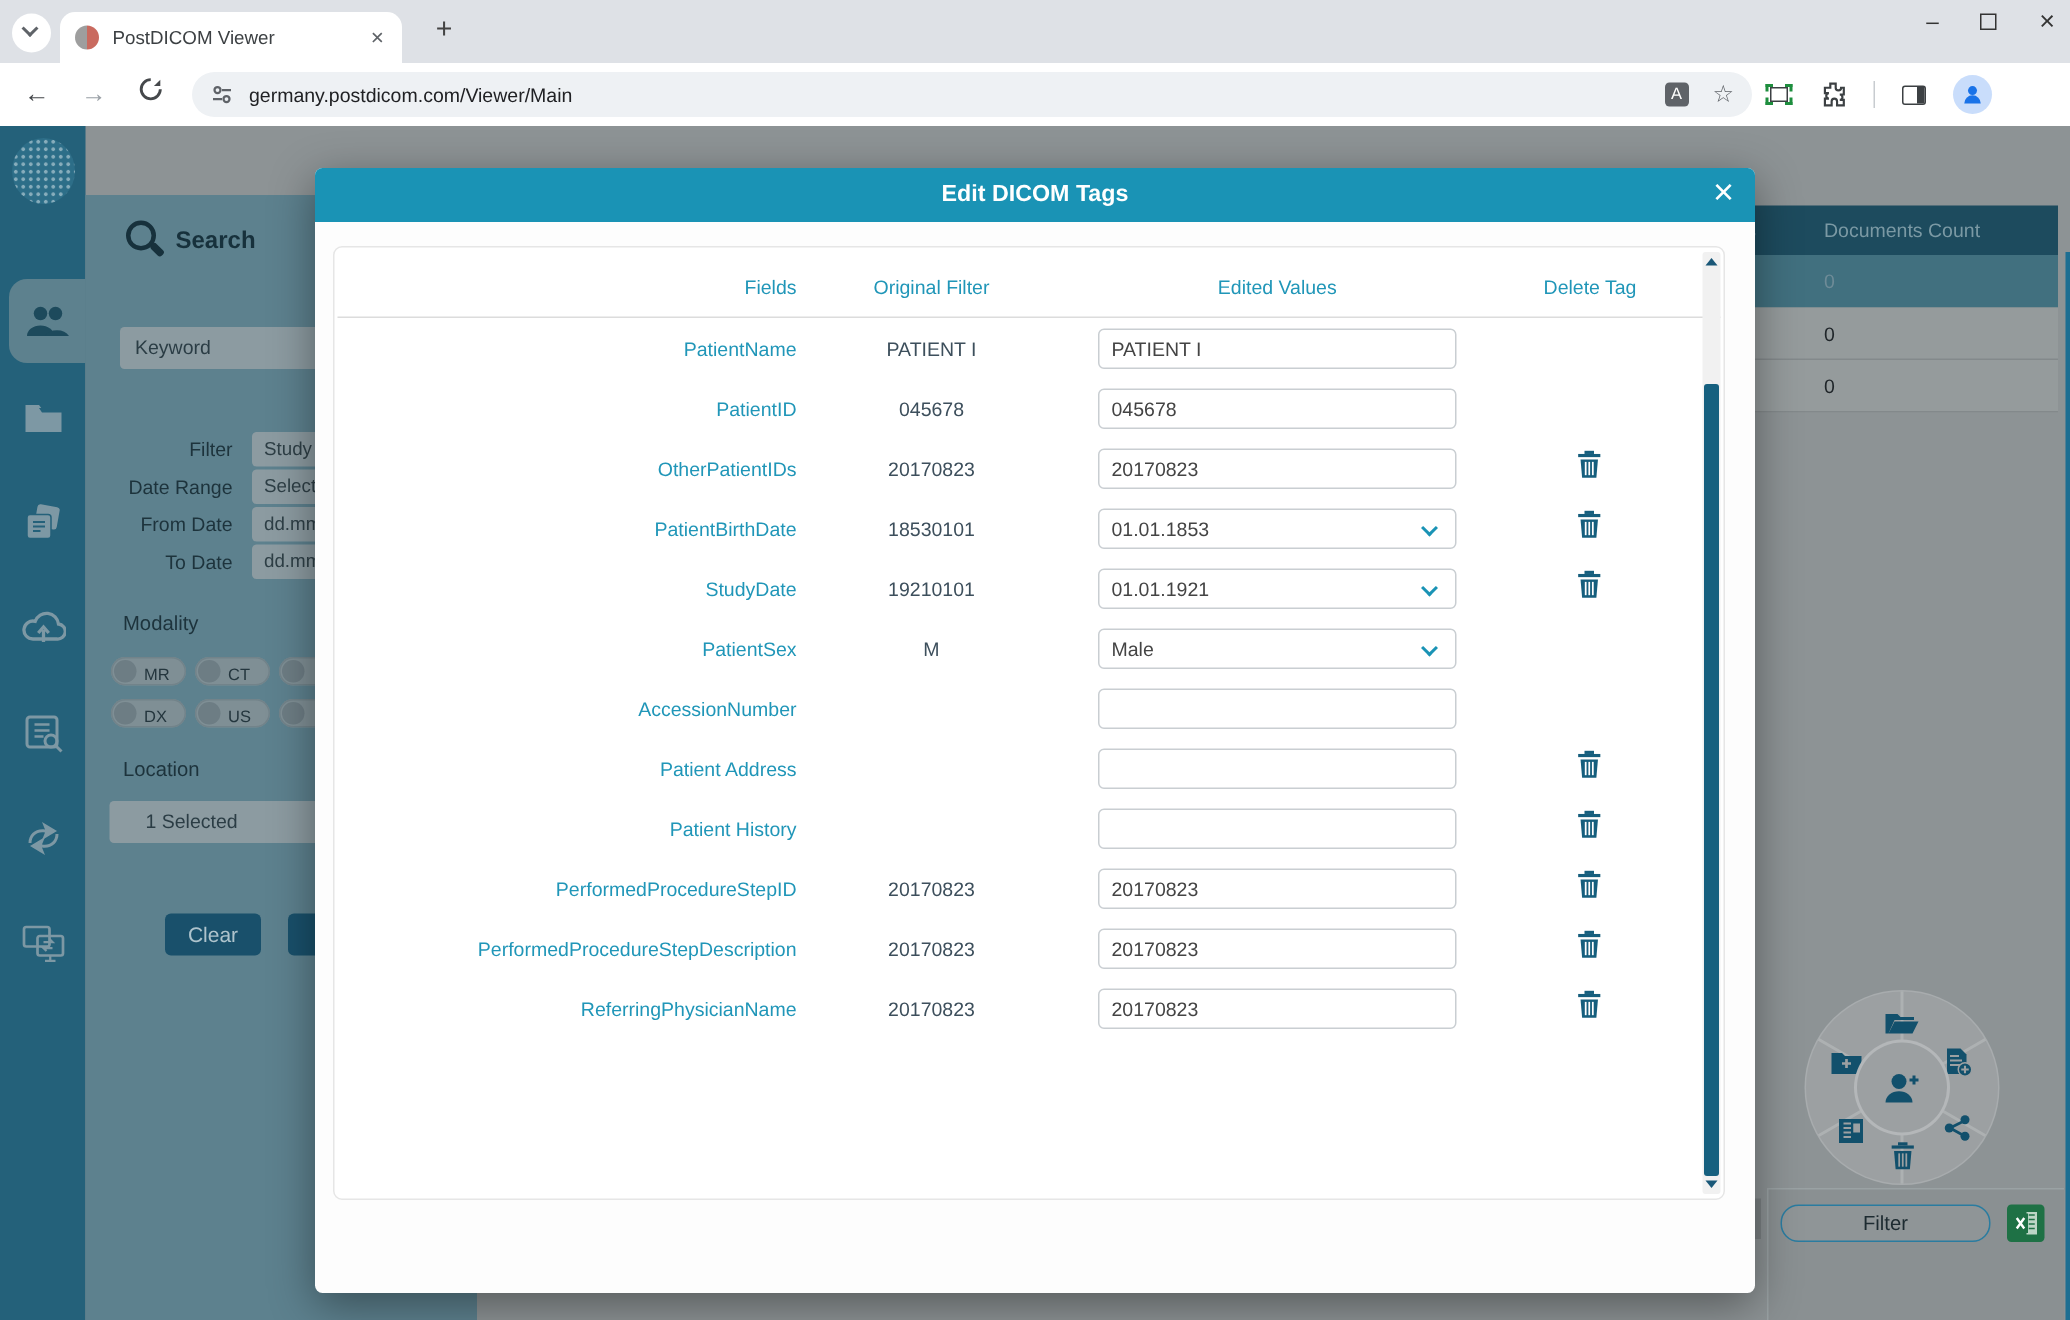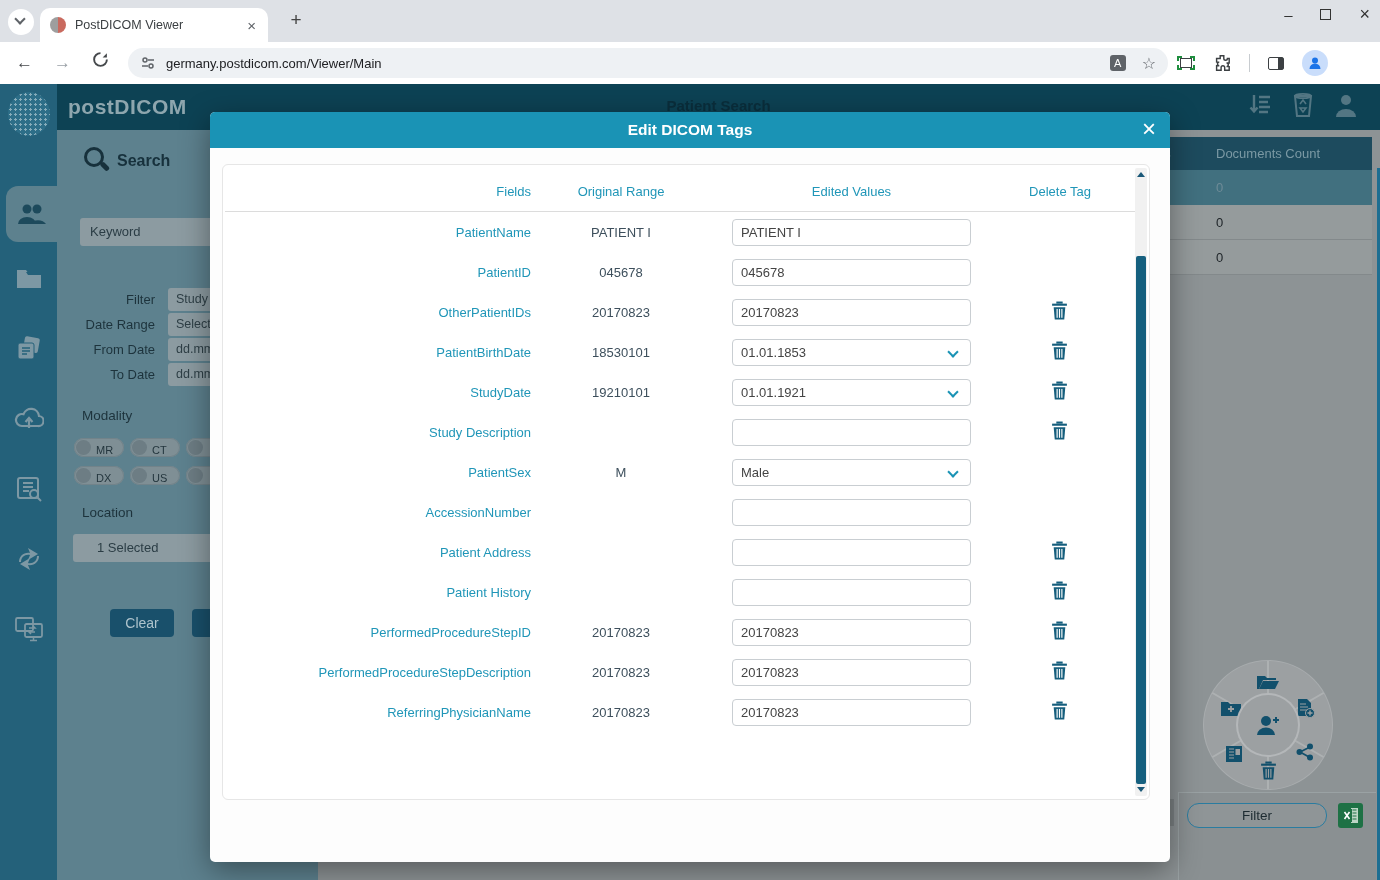--- a/index.html
+++ b/index.html
@@ -184,39 +184,20 @@
     <span class="avatar">
       <svg width="16" height="16" viewBox="0 0 16 16">
           <circle cx="8" cy="5.4" r="3" fill="#1a73e8"></circle>
           <path d="M2.5 14a5.5 5.5 0 0 1 11 0z" fill="#1a73e8"></path>
         </svg>
     </span>
   </div>
 
   <div id="app">
 
-    <div id="app-header">
-      <span class="logo-text">postDICOM</span>
-      <span class="app-title">Patient Search</span>
-      <div class="hdr-icons">
-        <svg width="24" height="26" viewBox="0 0 24 26">
-            <path d="M6 3v16M2.5 15.5 6 19.5 9.5 15.5" fill="none" stroke="#6b8893" stroke-width="2.4"></path>
-            <path d="M11 5h11M11 10h9M11 15h11M11 20h9" stroke="#6b8893" stroke-width="2.4"></path>
-          </svg>
-        <svg width="22" height="26" viewBox="0 0 22 26">
-            <path d="M3 4h16l-2 20H5z" fill="none" stroke="#6b8893" stroke-width="2"></path>
-            <ellipse cx="11" cy="4" rx="8" ry="2.2" fill="none" stroke="#6b8893" stroke-width="1.8"></ellipse>
-            <path d="M8 12l3-4 3 4M8 16h6l-3 4z" fill="none" stroke="#6b8893" stroke-width="1.6"></path>
-          </svg>
-        <svg width="24" height="26" viewBox="0 0 24 26">
-            <circle cx="12" cy="8" r="5" fill="#6b8893"></circle>
-            <path d="M2 25a10 8 0 0 1 20 0z" fill="#6b8893"></path>
-          </svg>
-      </div>
-    </div>
 
     <div id="rail">
       <div class="rail-logo" style="z-index:3;"></div>
 
       <div class="rail-item active" style="top:102px;">
         <svg width="30" height="24" viewBox="0 0 30 24">
             <circle cx="10" cy="7" r="4.5" fill="#1d4a5c"></circle>
             <circle cx="20" cy="7" r="4.5" fill="#1d4a5c"></circle>
             <path d="M1 22a9 7 0 0 1 18 0z" fill="#1d4a5c"></path>
             <path d="M13 22a9 7 0 0 1 16 0z" fill="#1d4a5c"></path>
@@ -420,21 +401,21 @@
 
   <div id="modal">
     <div id="modal-header">
       <div class="modal-title">Edit DICOM Tags</div>
       <span class="modal-close">×</span>
     </div>
 
     <div id="modal-box">
       <div id="mcols" class="mgrid">
         <div class="mc1">Fields</div>
-        <div class="mc2">Original Range</div>
+        <div class="mc2">Original Filter</div>
         <div class="mc3">Edited Values</div>
         <div class="mc4">Delete Tag</div>
       </div>
       <div id="mcols-rule"></div>
       <div id="dicom-rows">
   <div class="drow mgrid">
     <div class="f-label">PatientName</div>
     <div class="f-orig">PATIENT I</div>
     <div class="f-editwrap">
       <input class="f-input" value="PATIENT I" style="">
@@ -531,40 +512,20 @@
                   <rect x="5" y="0.5" width="6" height="2"></rect>
                   <path d="M2.5 6h11l-1 11.5h-9z"></path>
                   <rect x="5.2" y="7.5" width="1.1" height="8.4" fill="#fff"></rect>
                   <rect x="7.45" y="7.5" width="1.1" height="8.4" fill="#fff"></rect>
                   <rect x="9.7" y="7.5" width="1.1" height="8.4" fill="#fff"></rect>
                 </svg>
       </span>
     </div>
   </div>
 
-  <div class="drow mgrid">
-    <div class="f-label">Study Description</div>
-    <div class="f-orig"></div>
-    <div class="f-editwrap">
-      <input class="f-input" style="">
-      
-    </div>
-    <div class="c4cell">
-      <span class="f-del">
-        <svg width="17" height="19" viewBox="0 0 16 18" fill="#155e7d">
-                  <rect x="1" y="2.5" width="14" height="2"></rect>
-                  <rect x="5" y="0.5" width="6" height="2"></rect>
-                  <path d="M2.5 6h11l-1 11.5h-9z"></path>
-                  <rect x="5.2" y="7.5" width="1.1" height="8.4" fill="#fff"></rect>
-                  <rect x="7.45" y="7.5" width="1.1" height="8.4" fill="#fff"></rect>
-                  <rect x="9.7" y="7.5" width="1.1" height="8.4" fill="#fff"></rect>
-                </svg>
-      </span>
-    </div>
-  </div>
 
 
   <div class="drow mgrid">
     <div class="f-label">PatientSex</div>
     <div class="f-orig">M</div>
     <div class="f-editwrap is-select">
       <input class="f-input" value="Male" style="">
       <span class="sel-chevron"></span>
     </div>
     <div class="c4cell">

